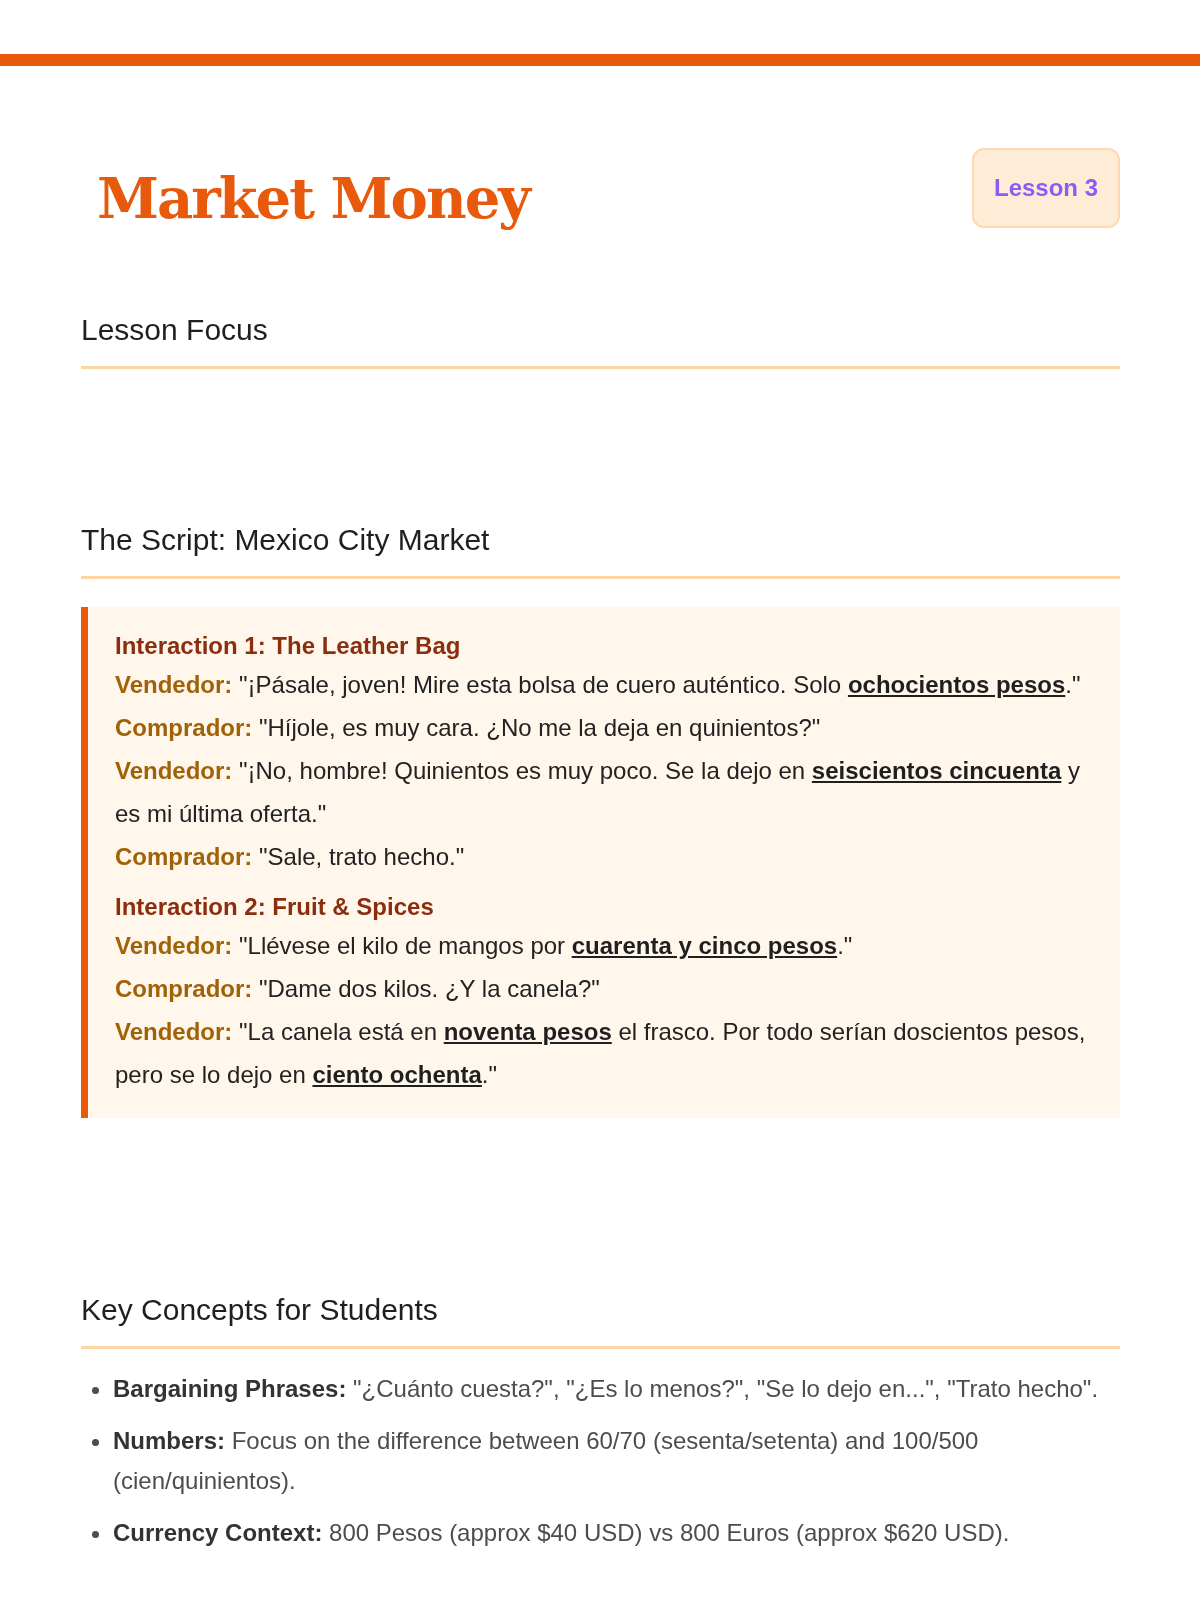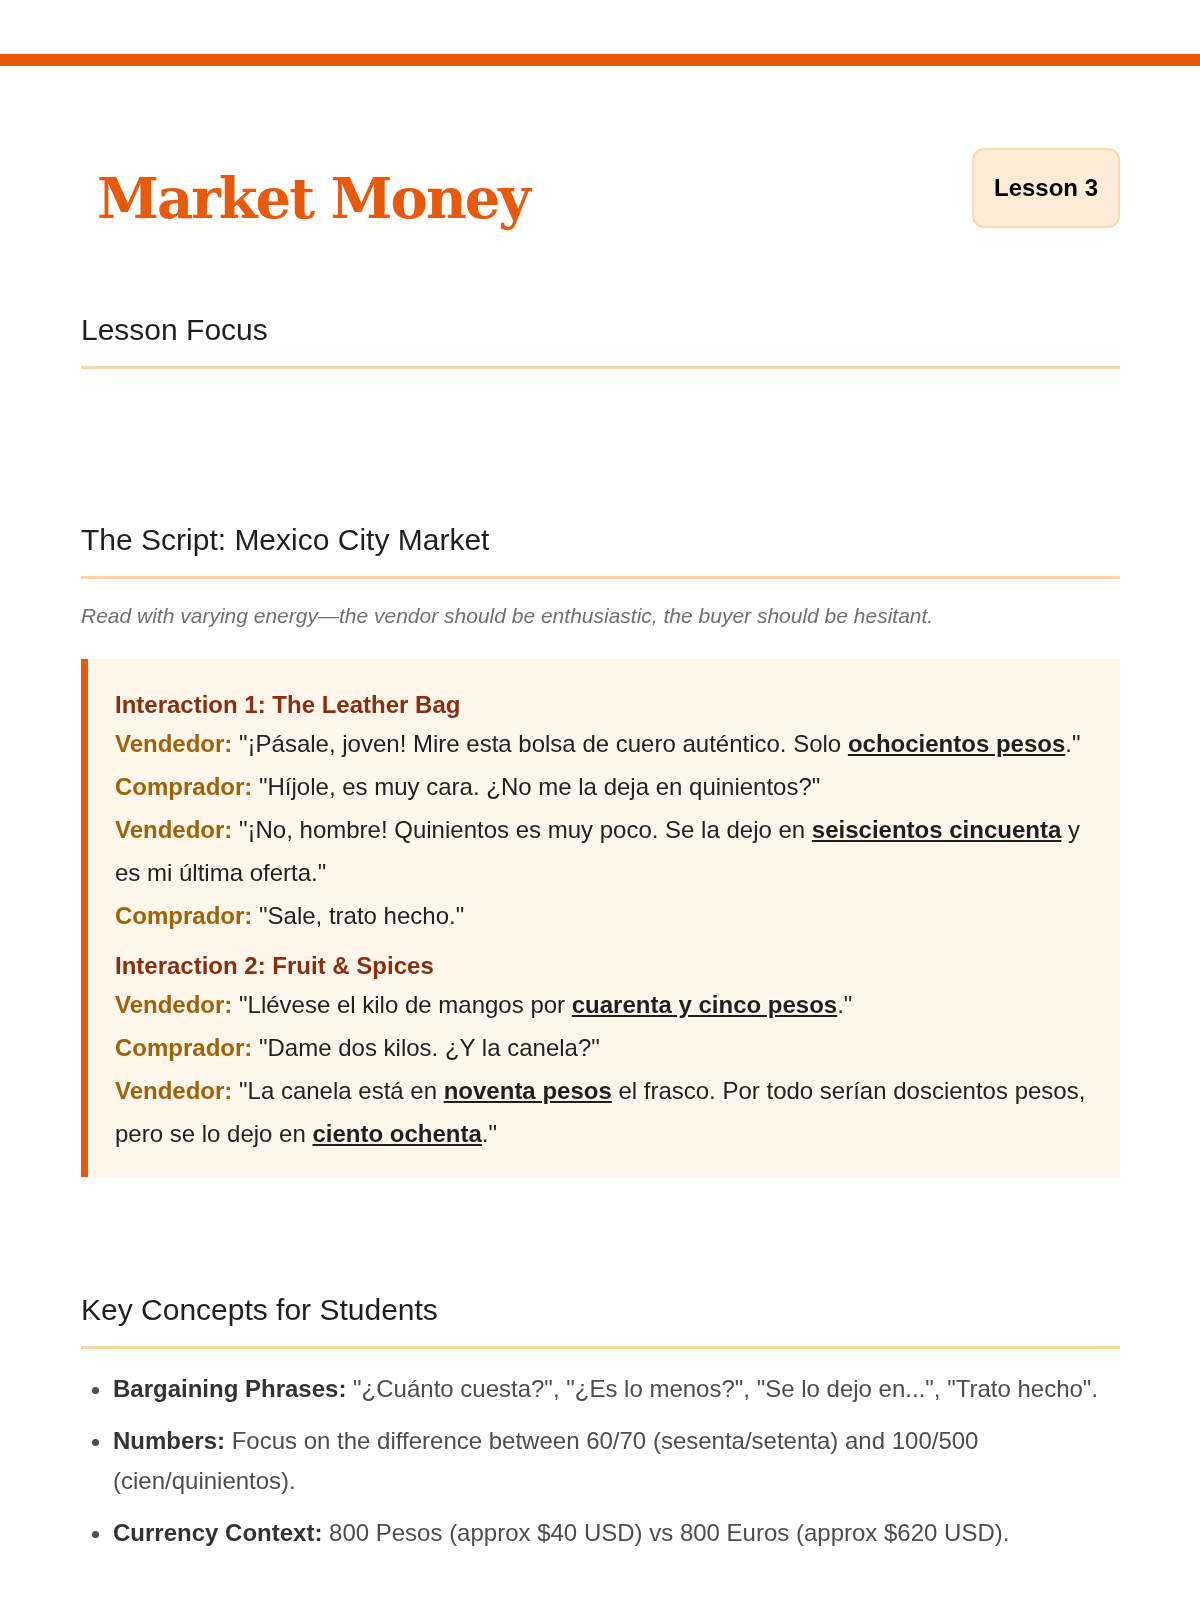--- a/index.html
+++ b/index.html
@@ -8,30 +8,30 @@
   .top-bar { position: absolute; left: 0; top: 54px; width: 1200px; height: 12px; background: #e8590c; }
   .page { position: absolute; left: 81px; top: 140px; width: 1039px; }
   .header { position: relative; height: 120px; }
   .title { font-family: "DejaVu Serif", "Liberation Serif", serif; font-weight: bold;
            font-size: 56px; color: #e8590c; letter-spacing: -2px; margin: 16px;
            position: absolute; left: 0; top: 10px; line-height: 64px; }
   .subtitle { position: absolute; left: 2px; top: 76px; font-style: italic; font-size: 31px;
               color: #555555; margin: 0; line-height: 38px; }
   .badge { position: absolute; right: 0; top: 8px; width: 148px; height: 80px; box-sizing: border-box;
            background: #ffecd6; border: 2px solid #fdd9b0; border-radius: 12px;
-           color: #000000; font-weight: bold; font-size: 24px;
+           color: #8b5cf6; font-weight: bold; font-size: 24px;
            display: flex; align-items: center; justify-content: center; }
   h2 { font-size: 30px; font-weight: normal; color: #1f1f1f; margin: 0; line-height: 40px; }
   .rule { height: 3px; background: #fdd5a5; margin-top: 16px; }
   .section-focus { position: absolute; left: 0; top: 170px; width: 100%; }
   .para { font-size: 24px; line-height: 44px; color: #4d4d4d; margin: 24px 0 0 0; }
   .section-script { position: absolute; left: 0; top: 380px; width: 100%; }
   .note { font-style: italic; font-size: 21px; color: #707070; margin: 22px 0 0 0; line-height: 30px; }
   .script-box { margin-top: 28px; background: #fff6ec; border-left: 7px solid #e8590c;
-                padding: 29px 30px 22px 27px; }
+                padding: 22px 30px 22px 27px; }
   .interaction-title { font-size: 24px; font-weight: bold; color: #8a2e0e; line-height: 34px; margin: 0; }
   .interaction + .interaction { margin-top: 12px; }
   .line { font-size: 24px; color: #222; line-height: 43px; margin: 0; }
   .speaker { font-weight: bold; color: #a16207; }
   .num { font-weight: bold; text-decoration: underline; color: #1f1f1f; }
   .section-concepts { position: absolute; left: 0; top: 1150px; width: 100%; }
   ul.concepts { margin: 20px 0 0 0; padding-left: 32px; }
   ul.concepts li { font-size: 24px; line-height: 40px; color: #4d4d4d; margin-bottom: 12px; }
   ul.concepts li b { color: #333; }
 </style>
@@ -47,21 +47,20 @@
   </div>
 
   <div class="section-focus">
     <h2>Lesson Focus</h2>
     <div class="rule"></div>
   </div>
 
   <div class="section-script">
     <h2>The Script: Mexico City Market</h2>
     <div class="rule"></div>
-    <p class="note">Read with varying energy—the vendor should be enthusiastic, the buyer should be hesitant.</p>
     <div class="script-box" id="script-box">
         <div class="interaction">
           <p class="interaction-title">Interaction 1: The Leather Bag</p>
           <p class="line"><span class="speaker">Vendedor:</span><span> "¡Pásale, joven! Mire esta bolsa de cuero auténtico. Solo </span><span class="num">ochocientos pesos</span><span>."</span></p>
           <p class="line"><span class="speaker">Comprador:</span><span> "Híjole, es muy cara. ¿No me la deja en quinientos?"</span></p>
           <p class="line"><span class="speaker">Vendedor:</span><span> "¡No, hombre! Quinientos es muy poco. Se la dejo en </span><span class="num">seiscientos cincuenta</span><span> y es mi última oferta."</span></p>
           <p class="line"><span class="speaker">Comprador:</span><span> "Sale, trato hecho."</span></p>
         </div>
         <div class="interaction">
           <p class="interaction-title">Interaction 2: Fruit &amp; Spices</p>

